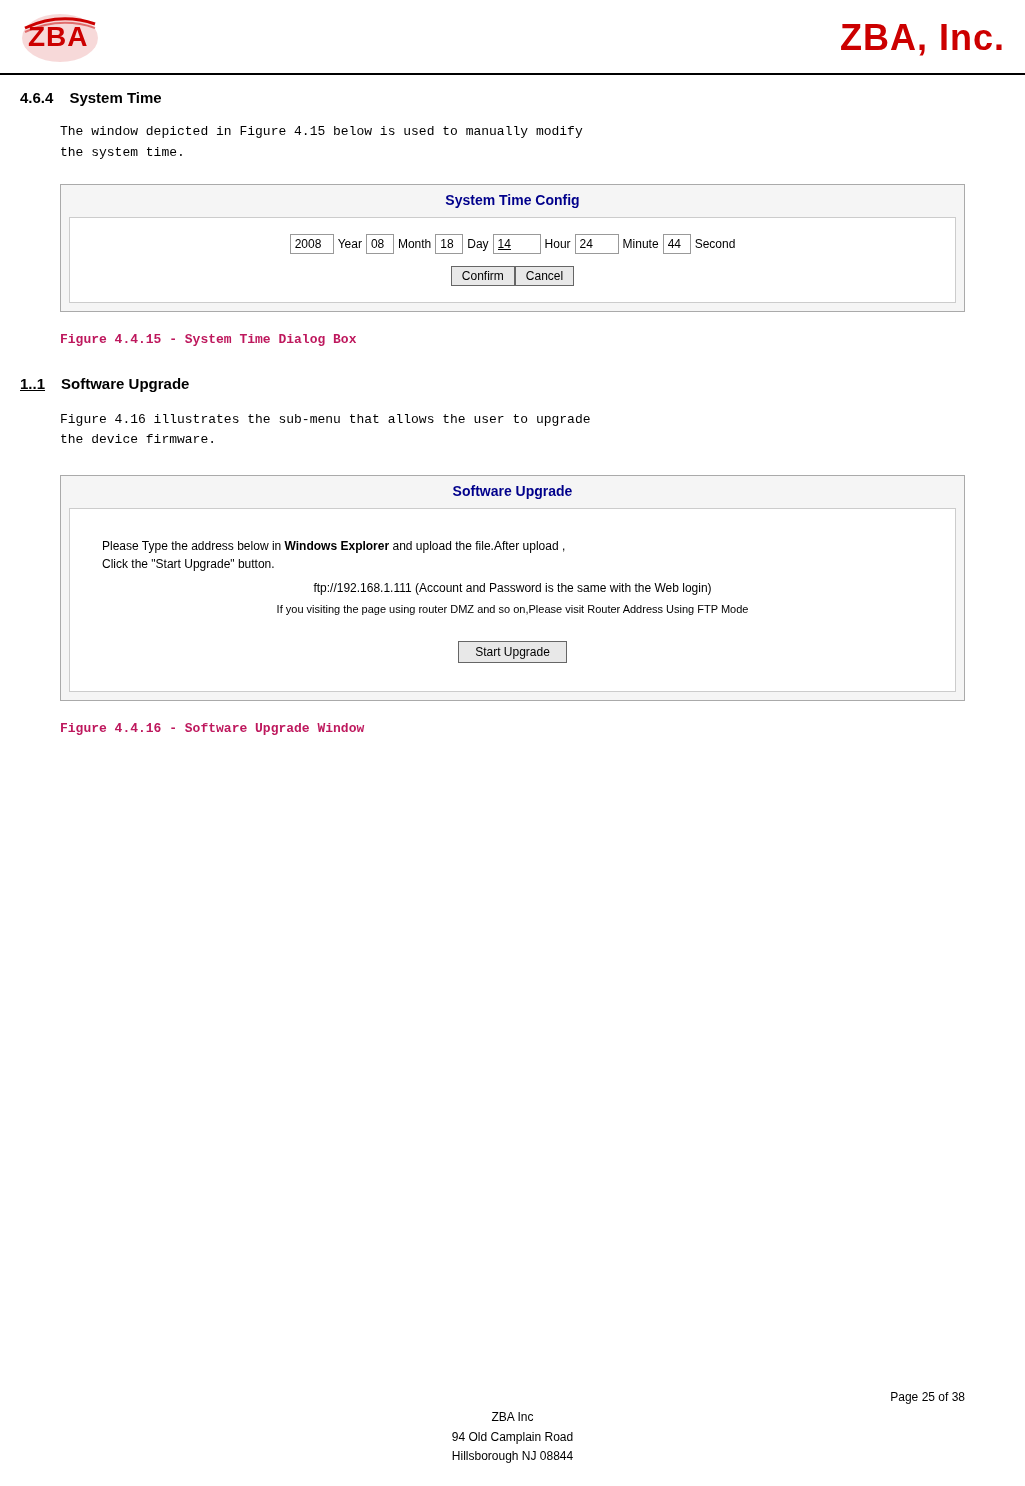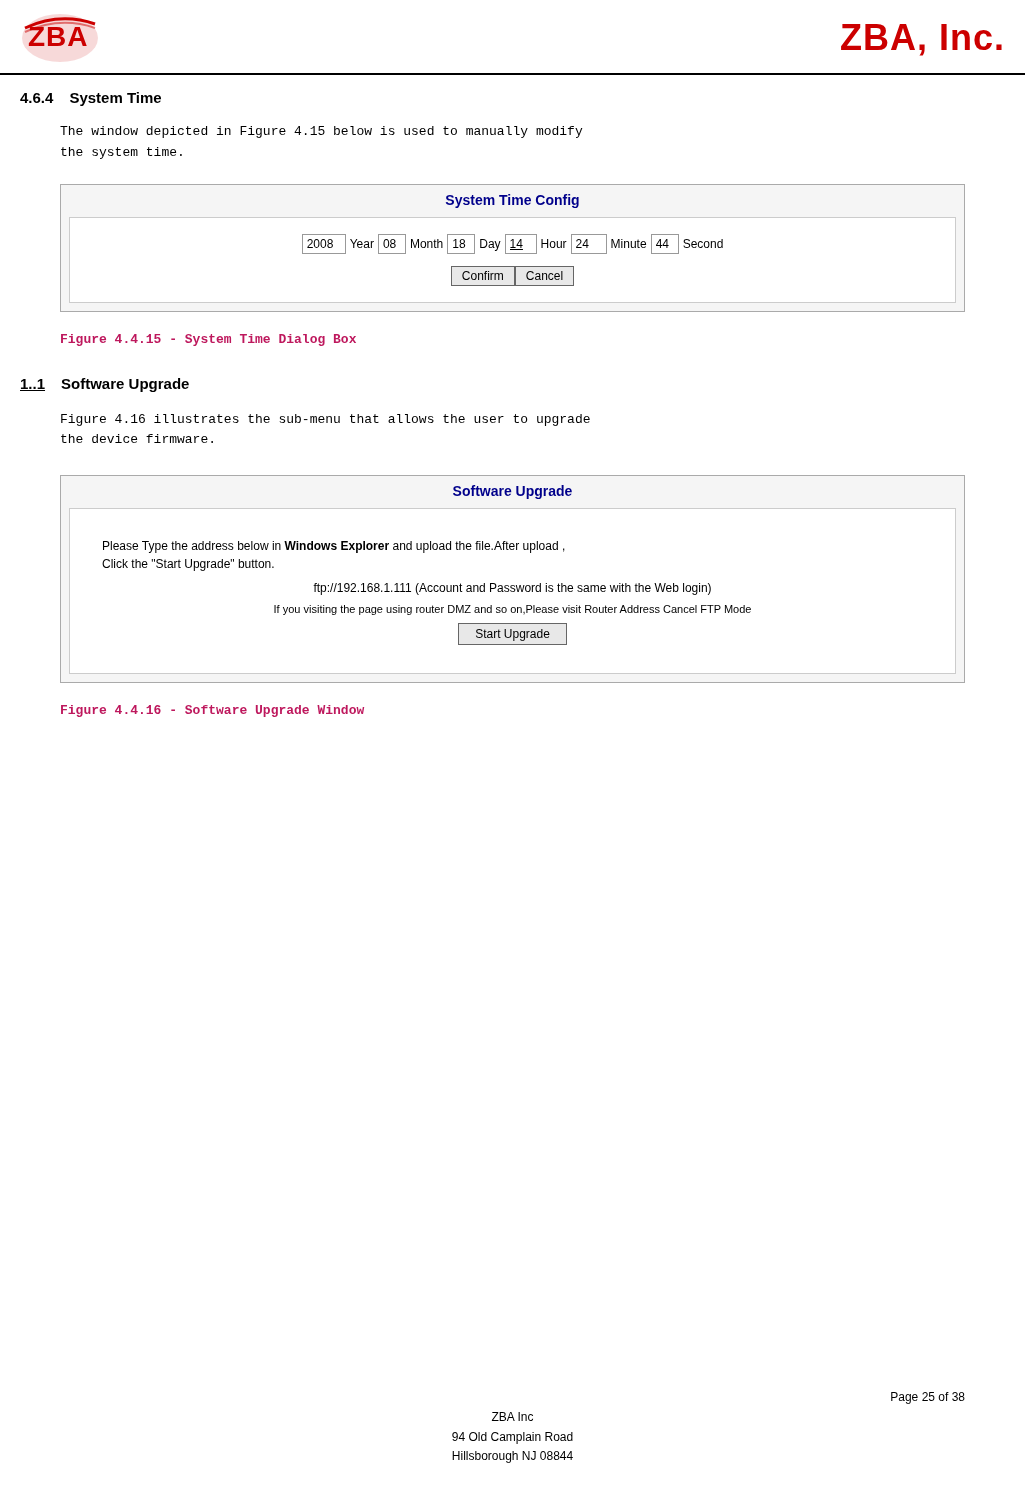--- a/index.html
+++ b/index.html
@@ -164,21 +164,21 @@
     .sw-upgrade-dmz {
       text-align: center;
       font-size: 11px;
       font-family: Arial, sans-serif;
       color: #000;
       margin: 8px 0;
     }
     .sw-upgrade-btn-row {
       display: flex;
       justify-content: center;
-      margin-top: 8px;
+      margin-top: 26px;
     }
     .sw-upgrade-btn {
       border: 1px solid #666;
       background: #e8e8e8;
       padding: 3px 16px;
       font-size: 12px;
       cursor: pointer;
       font-family: Arial, sans-serif;
     }
 
@@ -242,23 +242,23 @@
     <span class="figure-title-text">System Time Config</span>
   </div>
   <div class="figure-inner">
     <div class="time-config-row">
       <input class="time-input" style="width: 44px;" value="2008">
       <span class="time-label">Year</span>
       <input class="time-input" style="width: 28px;" value="08">
       <span class="time-label">Month</span>
       <input class="time-input" style="width: 28px;" value="18">
       <span class="time-label">Day</span>
-      <input class="time-input" style="width: 32px; text-decoration: underline;" value="14">
+      <input class="time-input" style="width: 48px; text-decoration: underline;" value="14">
       <span class="time-label">Hour</span>
-      <input class="time-input" style="width: 36px;" value="24">
+      <input class="time-input" style="width: 44px;" value="24">
       <span class="time-label">Minute</span>
       <input class="time-input" style="width: 28px;" value="44">
       <span class="time-label">Second</span>
     </div>
     <div class="time-button-row">
       <button class="time-btn">Confirm</button>
       <button class="time-btn">Cancel</button>
     </div>
   </div>
 </div>
@@ -280,21 +280,21 @@
     <span class="figure-title-text">Software Upgrade</span>
   </div>
   <div class="figure-inner">
     <div class="sw-upgrade-inner">
       <div class="sw-upgrade-text">
         <span>Please Type the address below in </span><strong>Windows Explorer</strong><span> and upload the file.After upload ,</span>
         <br>
         <span>Click the "Start Upgrade" button.</span>
       </div>
       <div class="sw-upgrade-ftp">ftp://192.168.1.111 (Account and Password is the same with the Web login)</div>
-      <div class="sw-upgrade-dmz">If you visiting the page using router DMZ and so on,Please visit Router Address Cancel FTP Mode</div>
+      <div class="sw-upgrade-dmz">If you visiting the page using router DMZ and so on,Please visit Router Address Using FTP Mode</div>
       <div class="sw-upgrade-btn-row">
         <button class="sw-upgrade-btn">Start Upgrade</button>
       </div>
     </div>
   </div>
 </div>
 
 <div class="figure-caption">Figure 4.4.16 - Software Upgrade Window</div>
 
 <div class="footer">

